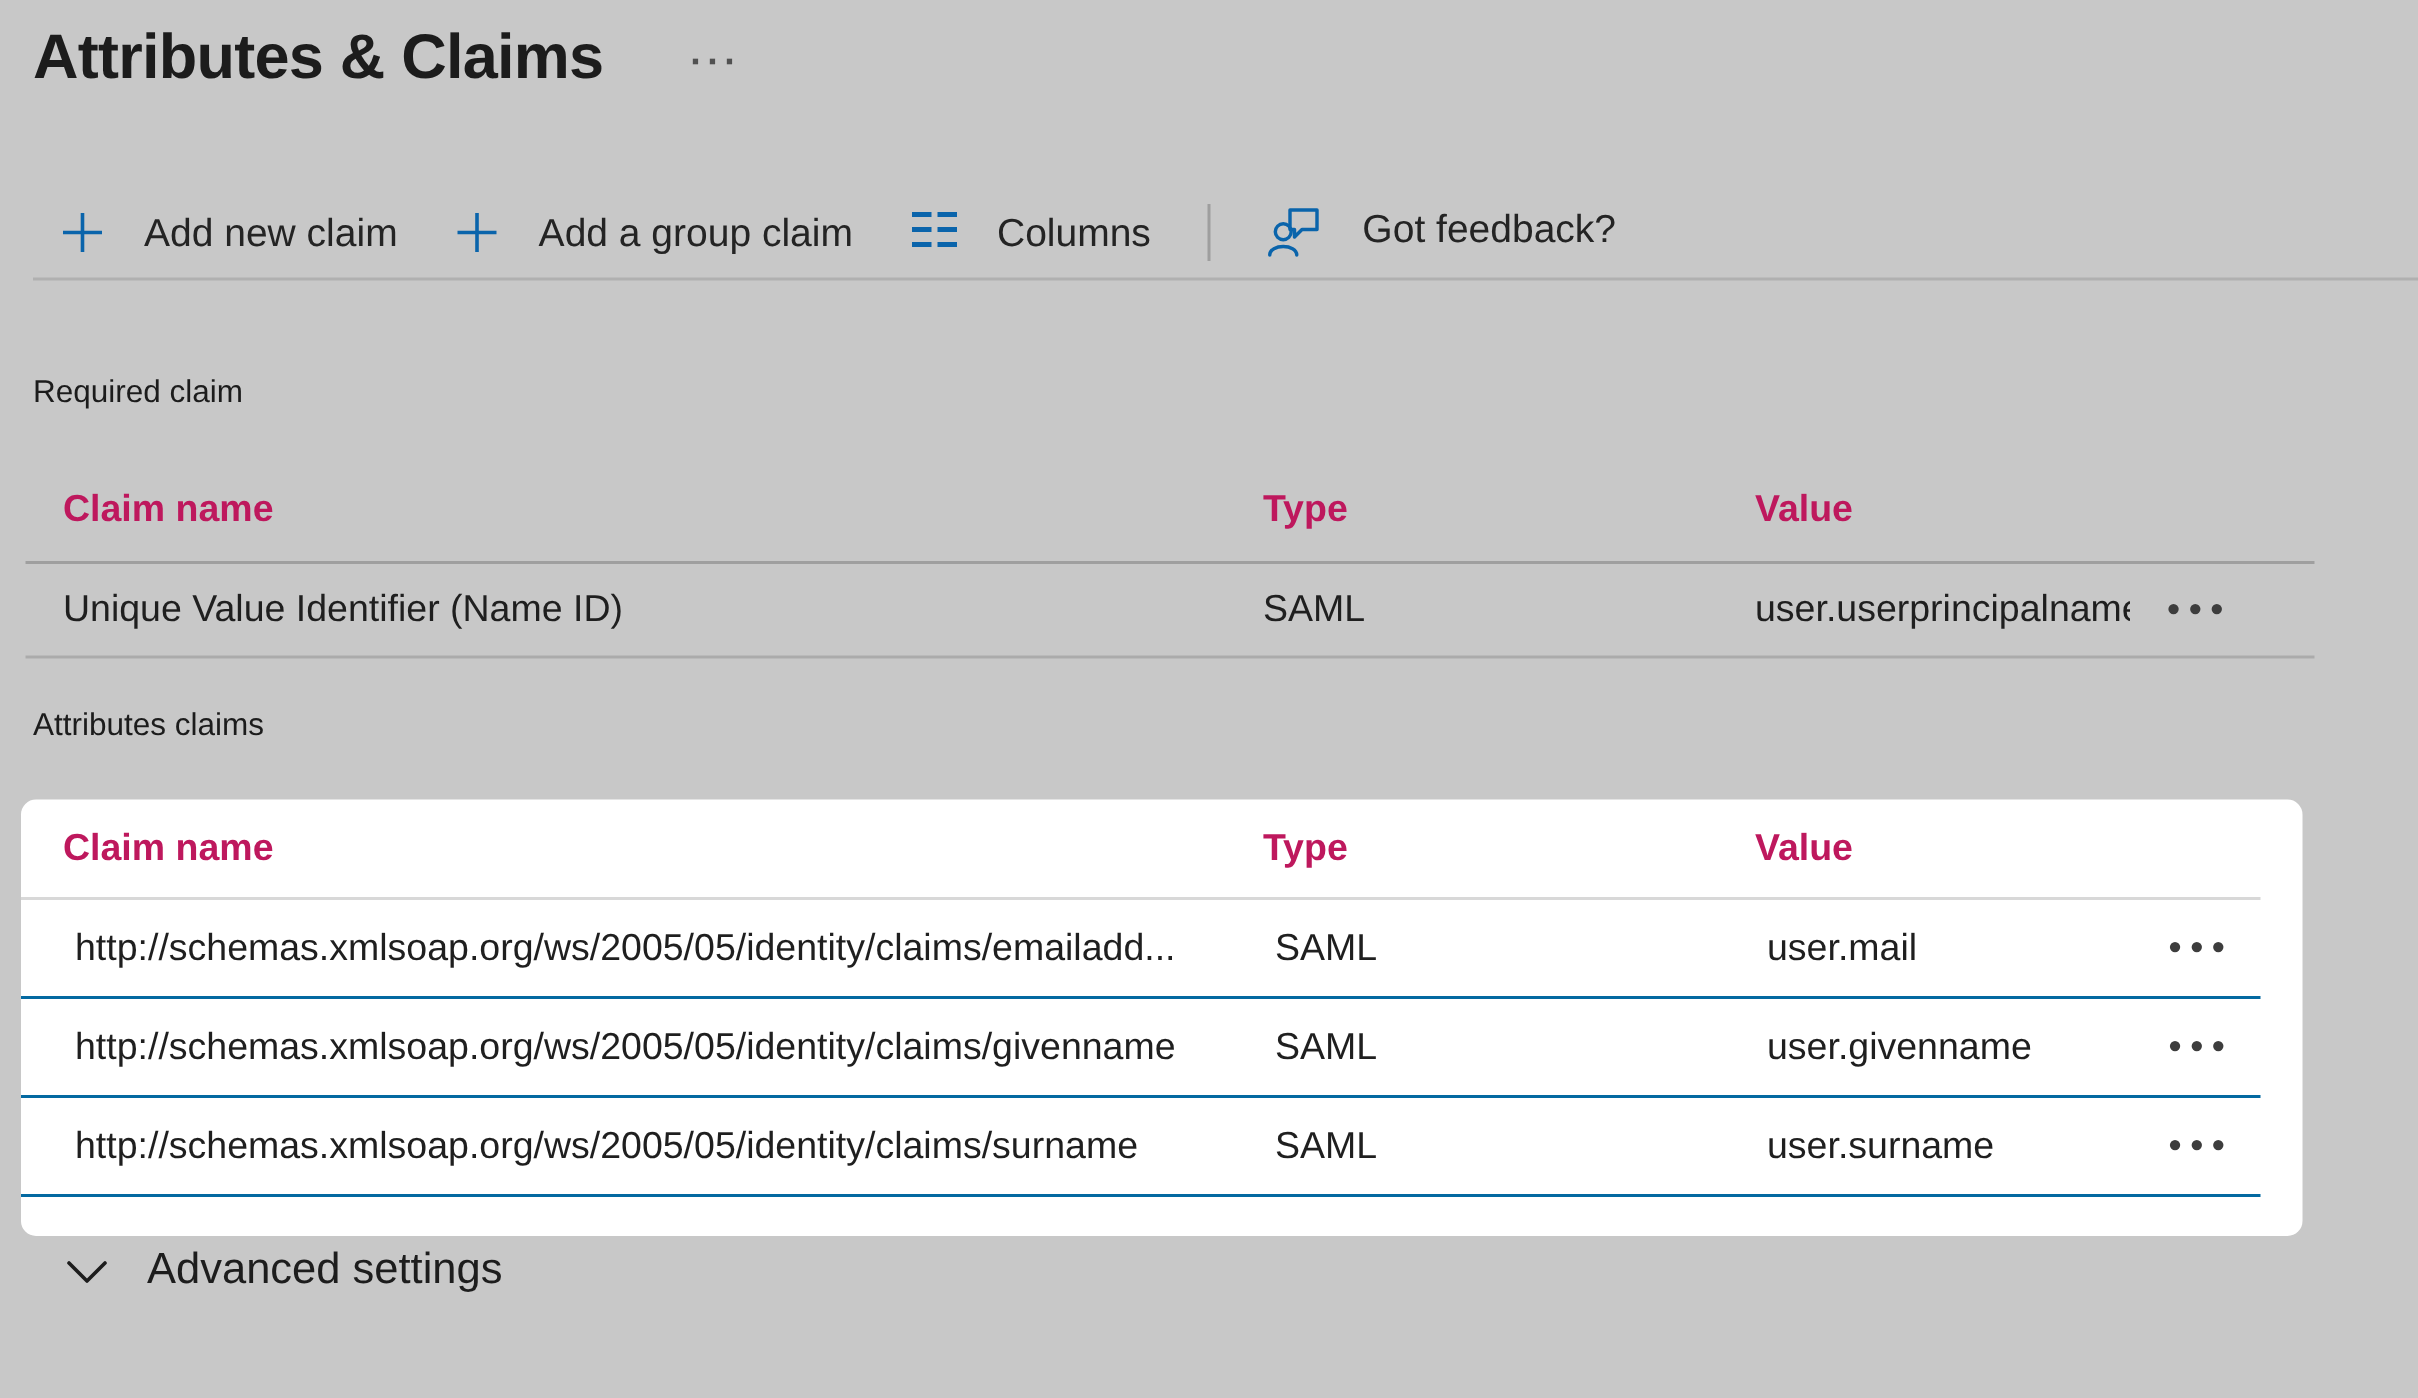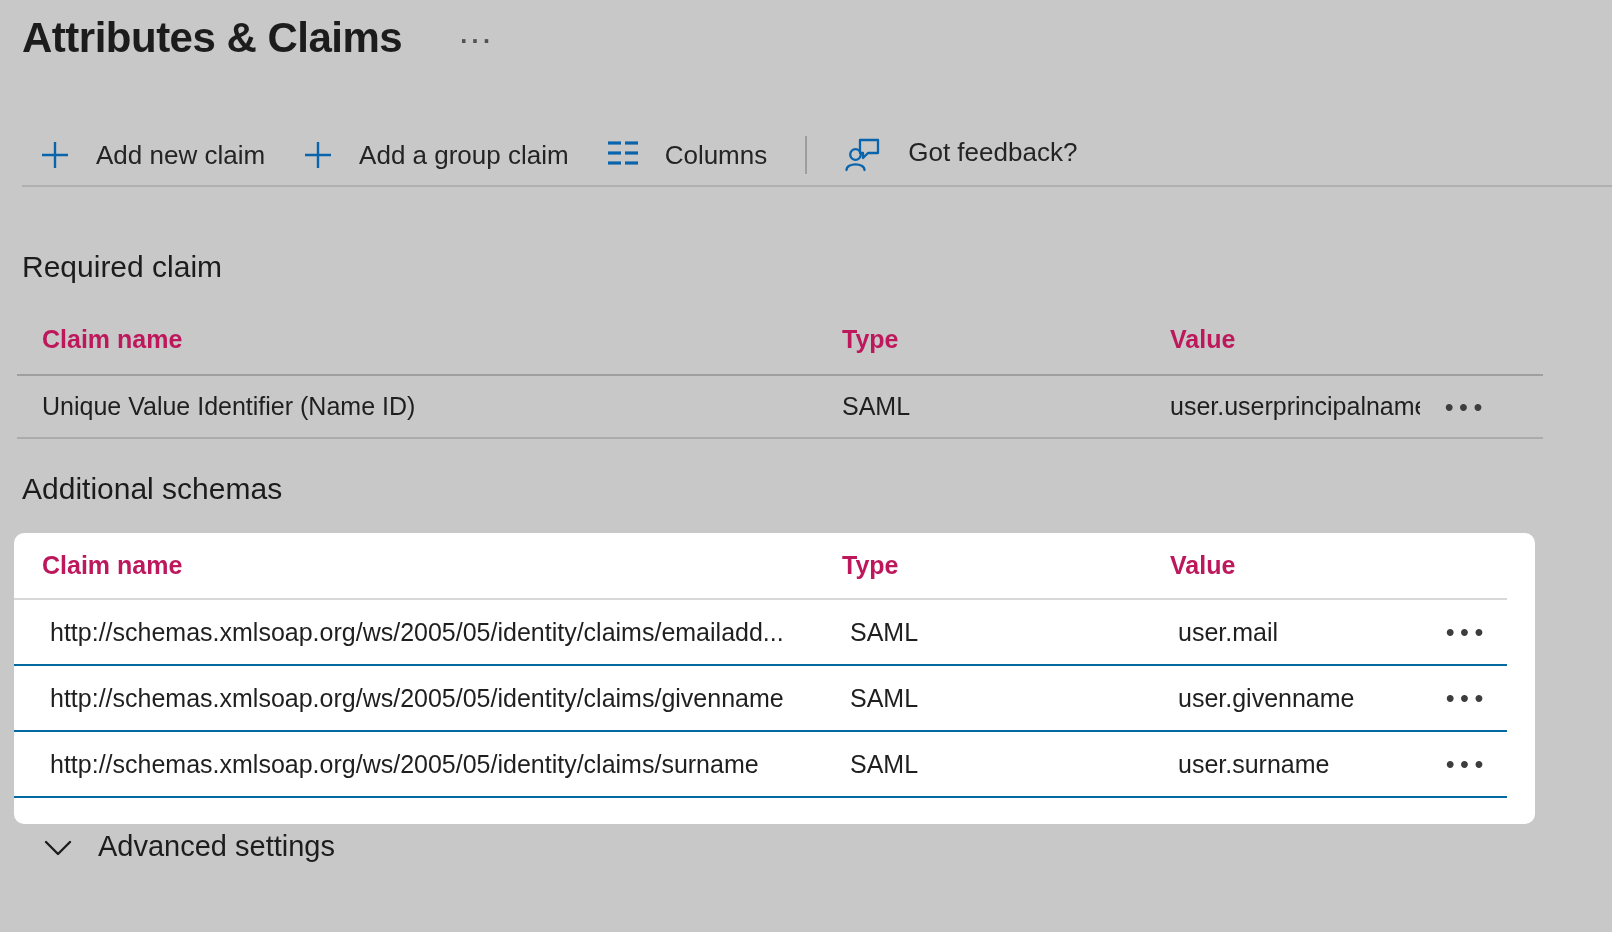--- a/index.html
+++ b/index.html
@@ -39,21 +39,21 @@
     width: 2px; height: 38px; background: #9e9e9e; margin: 0 0;
   }
   .toolbar-underline {
     position: absolute; top: 185px; left: 22px; right: 0;
     height: 2px; background: #b0b0b0;
   }
 
   
   .section-heading {
     position: absolute; left: 22px;
-    font-size: 30px; font-weight: 400; color: #1c1c1c;
+    font-size: 21px; font-weight: 400; color: #1c1c1c;
   }
   #required-heading { top: 250px; }
   #additional-heading { top: 472px; }
 
   
   .grid-row {
     display: grid;
     grid-template-columns: 800px 328px 250px 1fr;
     align-items: center;
     font-size: 25px;
@@ -173,21 +173,21 @@
   <div class="grid-row data-row">
     <div class="cell">Unique Value Identifier (Name ID)</div>
     <div class="cell">SAML</div>
     <div class="cell">user.userprincipalname [...</div>
     <div class="actions-cell">
       <span class="dots">•••</span>
     </div>
   </div>
 </div>
 
-<div class="section-heading" id="additional-heading">Additional schemas</div>
+<div class="section-heading" id="additional-heading">Attributes claims</div>
 
 <div class="claims-card">
   <div class="grid-row head-row">
     <div class="cell hdr">Claim name</div>
     <div class="cell hdr">Type</div>
     <div class="cell hdr">Value</div>
     <div class="cell"></div>
   </div>
 
   <div class="grid-row data-row">

